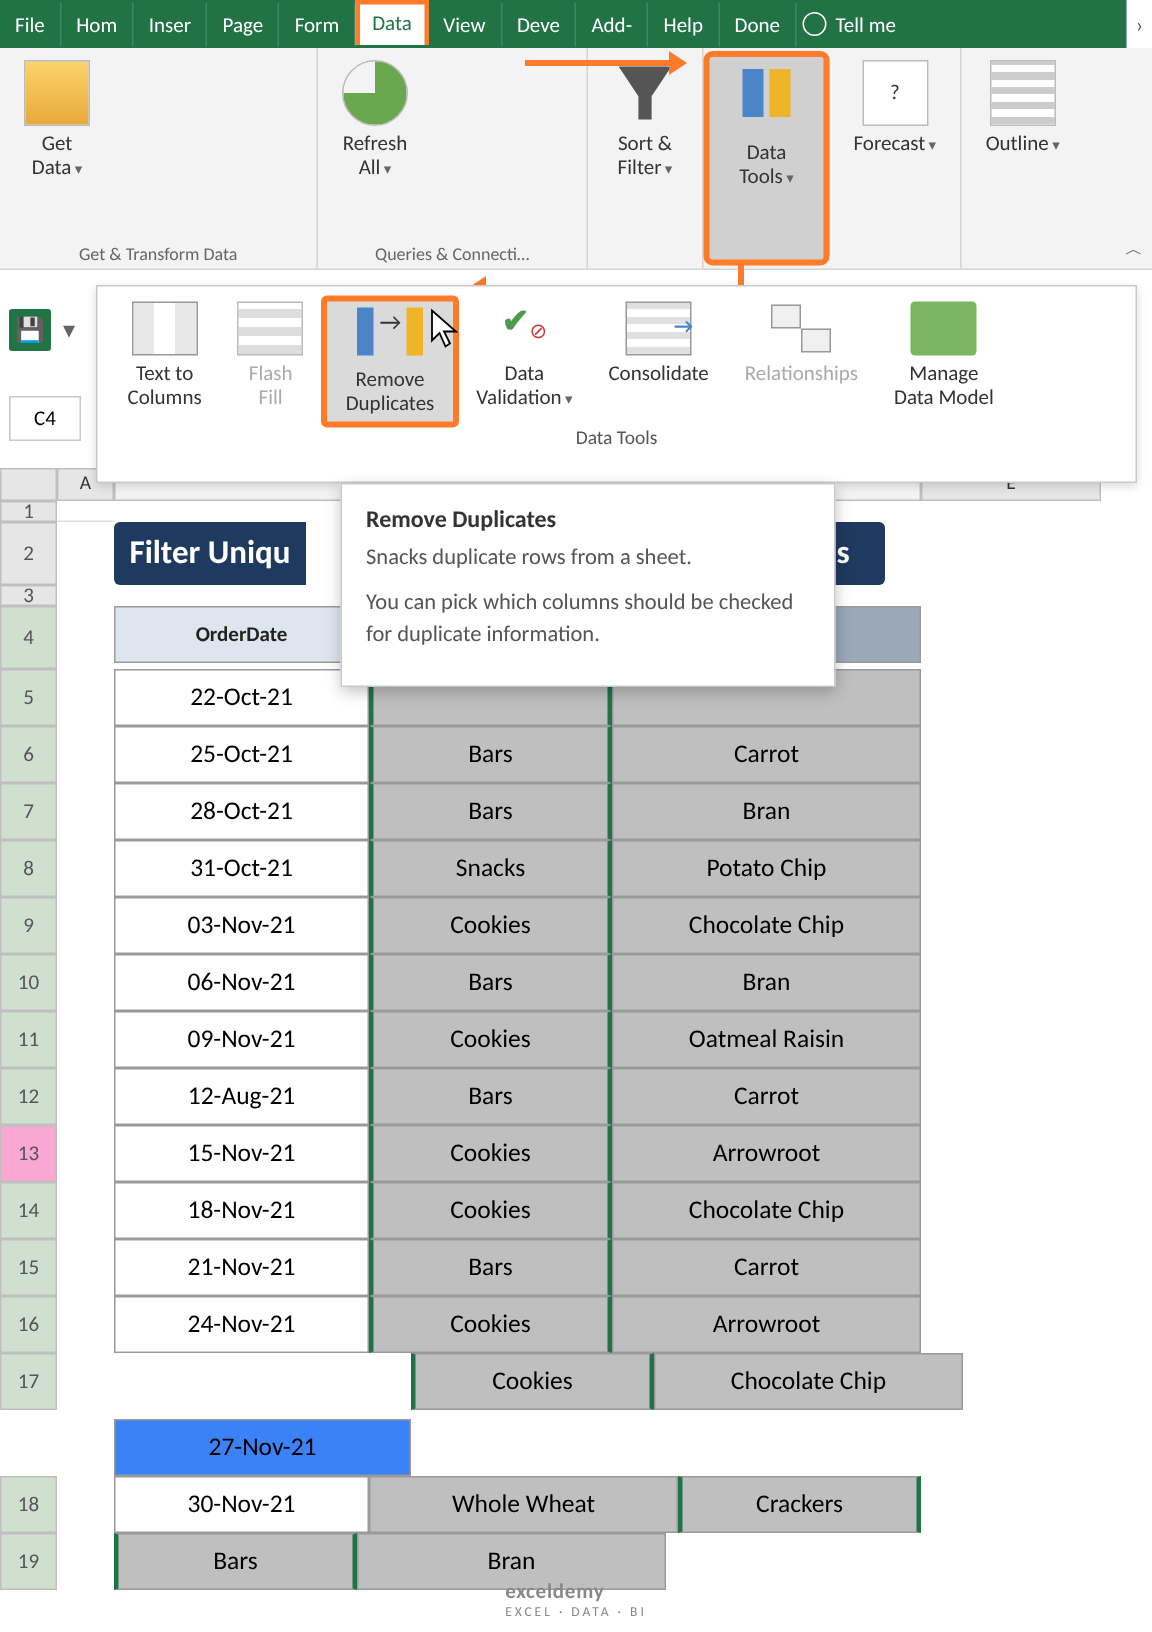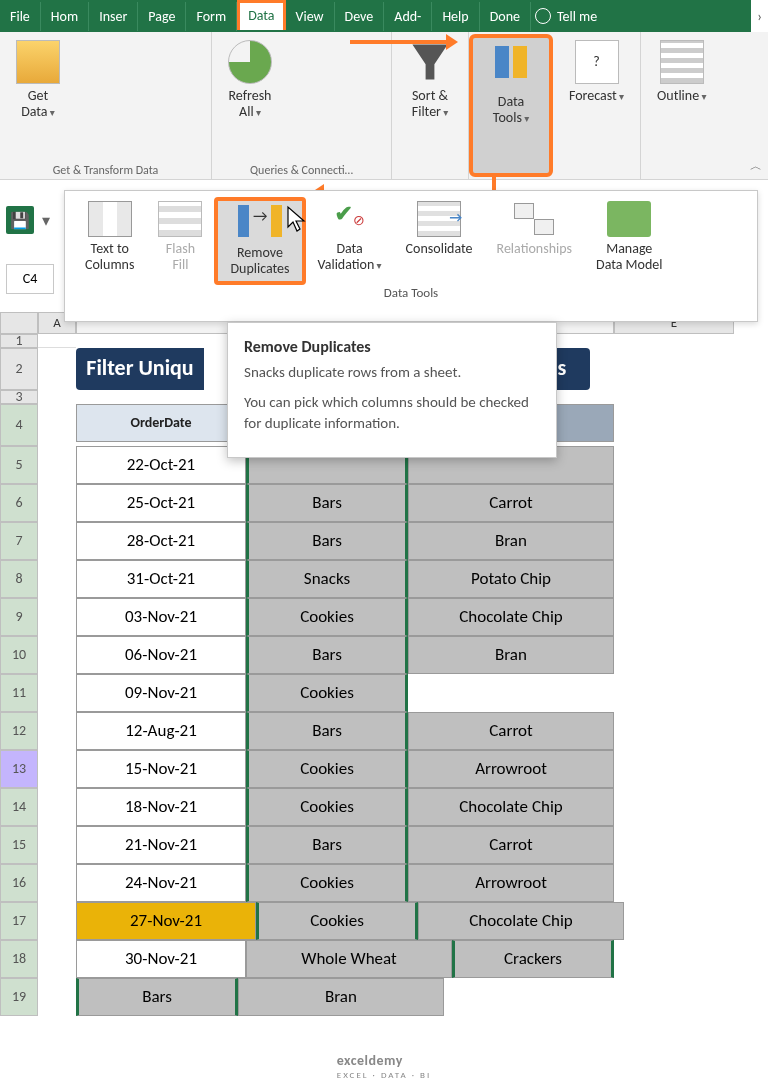--- a/index.html
+++ b/index.html
@@ -306,30 +306,31 @@
         <div style="width: 38px; height: 38px;"></div>
         <div class="cell" style="width: 170px; background: rgb(255, 255, 255);">06-Nov-21</div>
         <div class="cell selcol-border" style="width: 162px;">Bars</div>
         <div class="cell" style="width: 206px;">Bran</div>
       </div>
       <div class="row">
         <div class="rowhdr" style="height: 38px; line-height: 36px; background: rgb(207, 224, 207);">11</div>
         <div style="width: 38px; height: 38px;"></div>
         <div class="cell" style="width: 170px; background: rgb(255, 255, 255);">09-Nov-21</div>
         <div class="cell selcol-border" style="width: 162px;">Cookies</div>
+        <div class="cell" style="width: 206px;">Oatmeal Raisin</div>
       </div>
       <div class="row">
         <div class="rowhdr" style="height: 38px; line-height: 36px; background: rgb(207, 224, 207);">12</div>
         <div style="width: 38px; height: 38px;"></div>
         <div class="cell" style="width: 170px; background: rgb(255, 255, 255);">12-Aug-21</div>
         <div class="cell selcol-border" style="width: 162px;">Bars</div>
         <div class="cell" style="width: 206px;">Carrot</div>
       </div>
       <div class="row">
-        <div class="rowhdr" style="height: 38px; line-height: 36px; background: #c4b5fd;">13</div>
+        <div class="rowhdr" style="height: 38px; line-height: 36px; background: #f9a8d4;">13</div>
         <div style="width: 38px; height: 38px;"></div>
         <div class="cell" style="width: 170px; background: rgb(255, 255, 255);">15-Nov-21</div>
         <div class="cell selcol-border" style="width: 162px;">Cookies</div>
         <div class="cell" style="width: 206px;">Arrowroot</div>
       </div>
       <div class="row">
         <div class="rowhdr" style="height: 38px; line-height: 36px; background: rgb(207, 224, 207);">14</div>
         <div style="width: 38px; height: 38px;"></div>
         <div class="cell" style="width: 170px; background: rgb(255, 255, 255);">18-Nov-21</div>
         <div class="cell selcol-border" style="width: 162px;">Cookies</div>
@@ -345,21 +346,21 @@
       <div class="row">
         <div class="rowhdr" style="height: 38px; line-height: 36px; background: rgb(207, 224, 207);">16</div>
         <div style="width: 38px; height: 38px;"></div>
         <div class="cell" style="width: 170px; background: rgb(255, 255, 255);">24-Nov-21</div>
         <div class="cell selcol-border" style="width: 162px;">Cookies</div>
         <div class="cell" style="width: 206px;">Arrowroot</div>
       </div>
       <div class="row">
         <div class="rowhdr" style="height: 38px; line-height: 36px; background: rgb(207, 224, 207);">17</div>
         <div style="width: 38px; height: 38px;"></div>
-        <div class="cell" style="width: 180px; background: #eab308;">27-Nov-21</div>
+        <div class="cell" style="width: 198px; background: #3b82f6; margin-top: 44px;">27-Nov-21</div>
         <div class="cell selcol-border" style="width: 162px;">Cookies</div>
         <div class="cell" style="width: 206px;">Chocolate Chip</div>
       </div>
       <div class="row">
         <div class="rowhdr" style="height: 38px; line-height: 36px; background: rgb(207, 224, 207);">18</div>
         <div style="width: 38px; height: 38px;"></div>
         <div class="cell" style="width: 170px; background: rgb(255, 255, 255);">30-Nov-21</div>
         <div class="cell" style="width: 206px;">Whole Wheat</div>
         <div class="cell selcol-border" style="width: 162px;">Crackers</div>
       </div>

